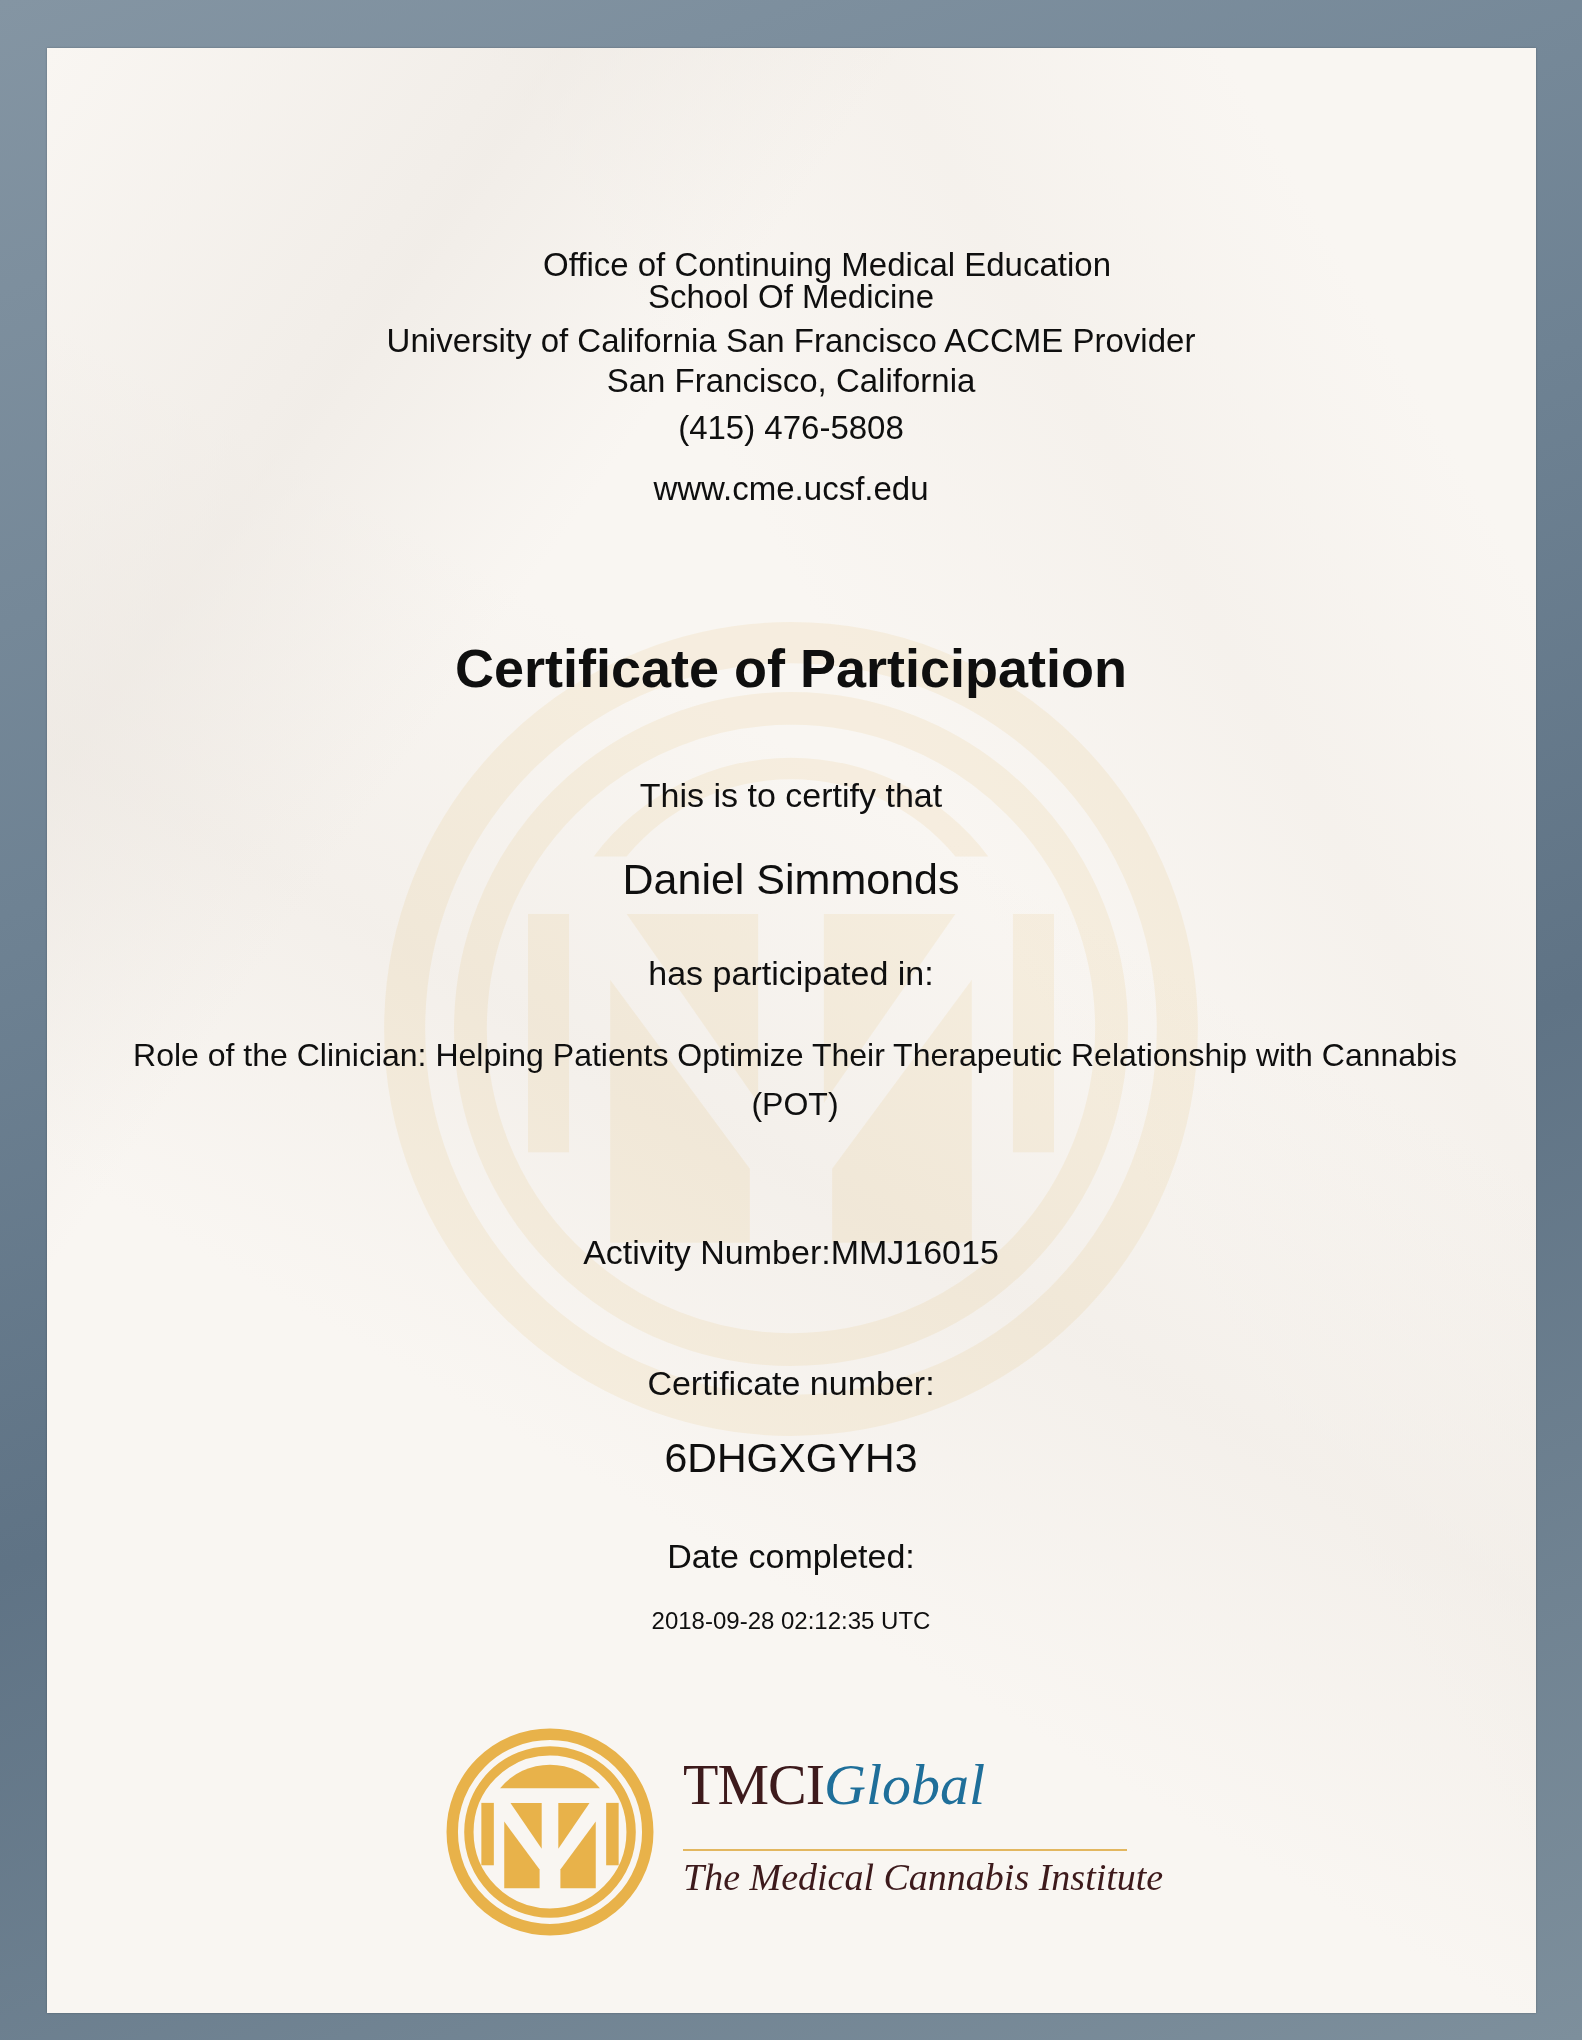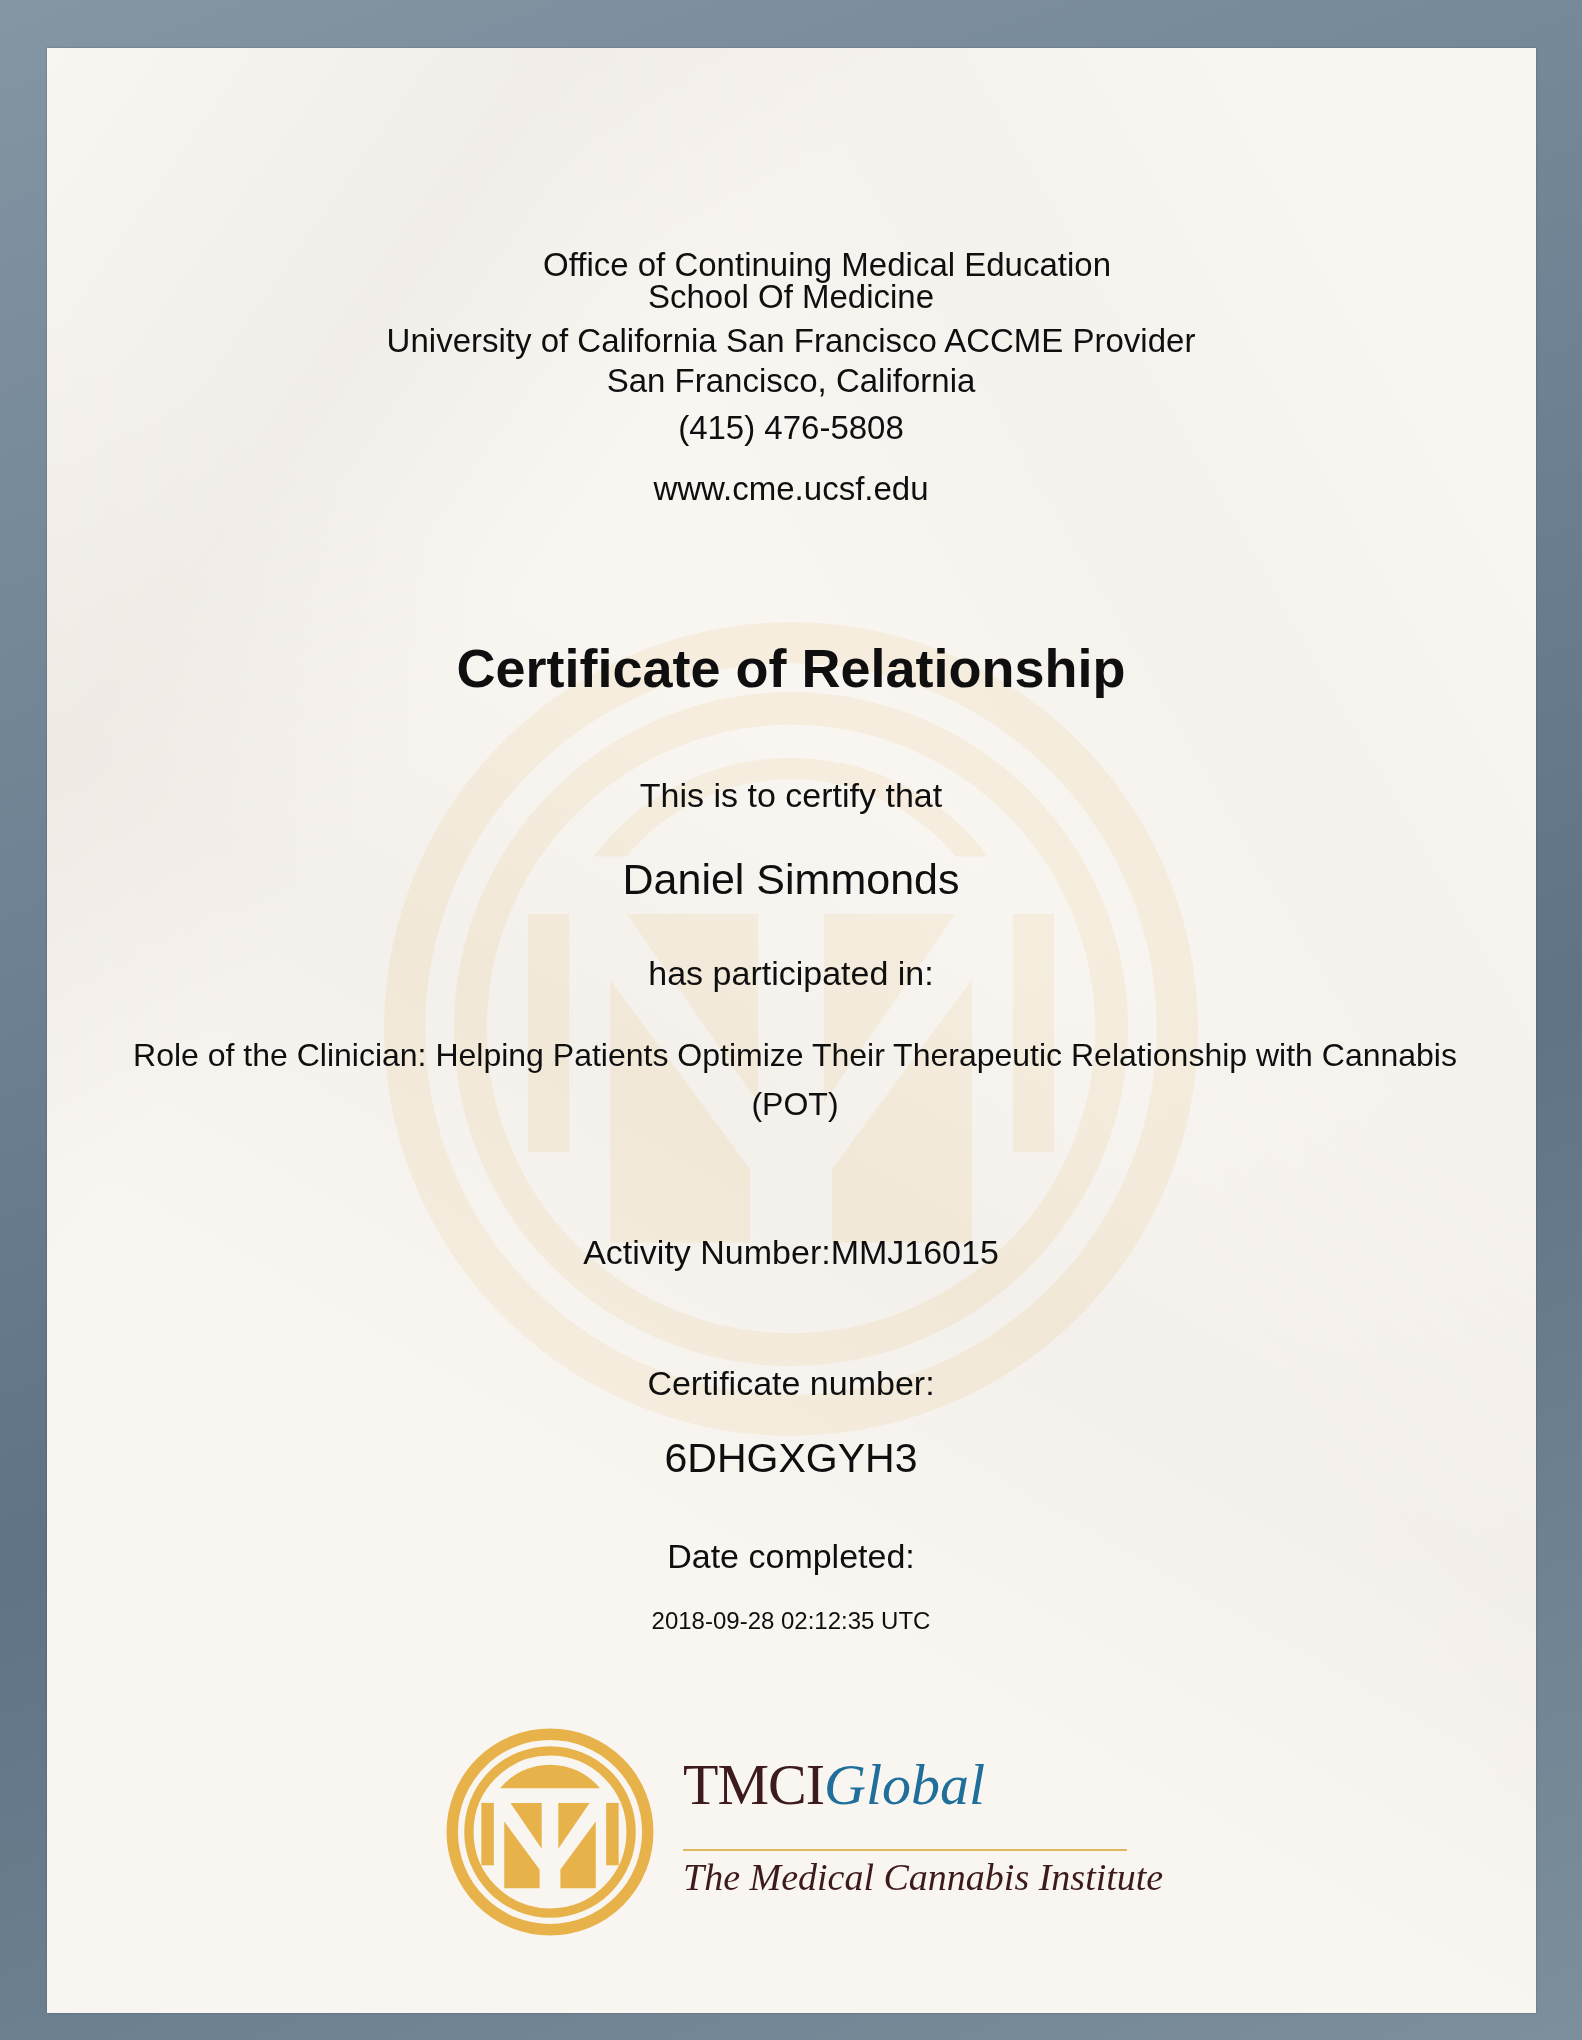--- a/index.html
+++ b/index.html
@@ -117,21 +117,21 @@
   <polygon points="144,88 110,134 110,152 144,152" fill="#d9a02a"></polygon>
 </svg>
 
 <div class="line hdr" style="top:248px;padding-left:36px;">Office of Continuing Medical Education</div>
 <div class="line hdr" style="top:280px;">School Of Medicine</div>
 <div class="line hdr" style="top:324px;">University of California San Francisco ACCME Provider</div>
 <div class="line hdr" style="top:364px;">San Francisco, California</div>
 <div class="line hdr" style="top:411px;">(415) 476-5808</div>
 <div class="line hdr" style="top:472px;">www.cme.ucsf.edu</div>
 
-<div class="line title" style="top:641px;">Certificate of Relationship</div>
+<div class="line title" style="top:641px;">Certificate of Participation</div>
 
 <div class="line body34" style="top:778px;">This is to certify that</div>
 <div class="line name" style="top:858px;">Daniel Simmonds</div>
 <div class="line body34" style="top:956px;">has participated in:</div>
 <div class="line course" style="top:1039px;">Role of the Clinician: Helping Patients Optimize Their Therapeutic Relationship with Cannabis</div>
 <div class="line course" style="top:1088px;">(POT)</div>
 
 <div class="line body34" style="top:1235px;">Activity Number:MMJ16015</div>
 <div class="line body34" style="top:1366px;">Certificate number:</div>
 <div class="line certnum" style="top:1438px;">6DHGXGYH3</div>

